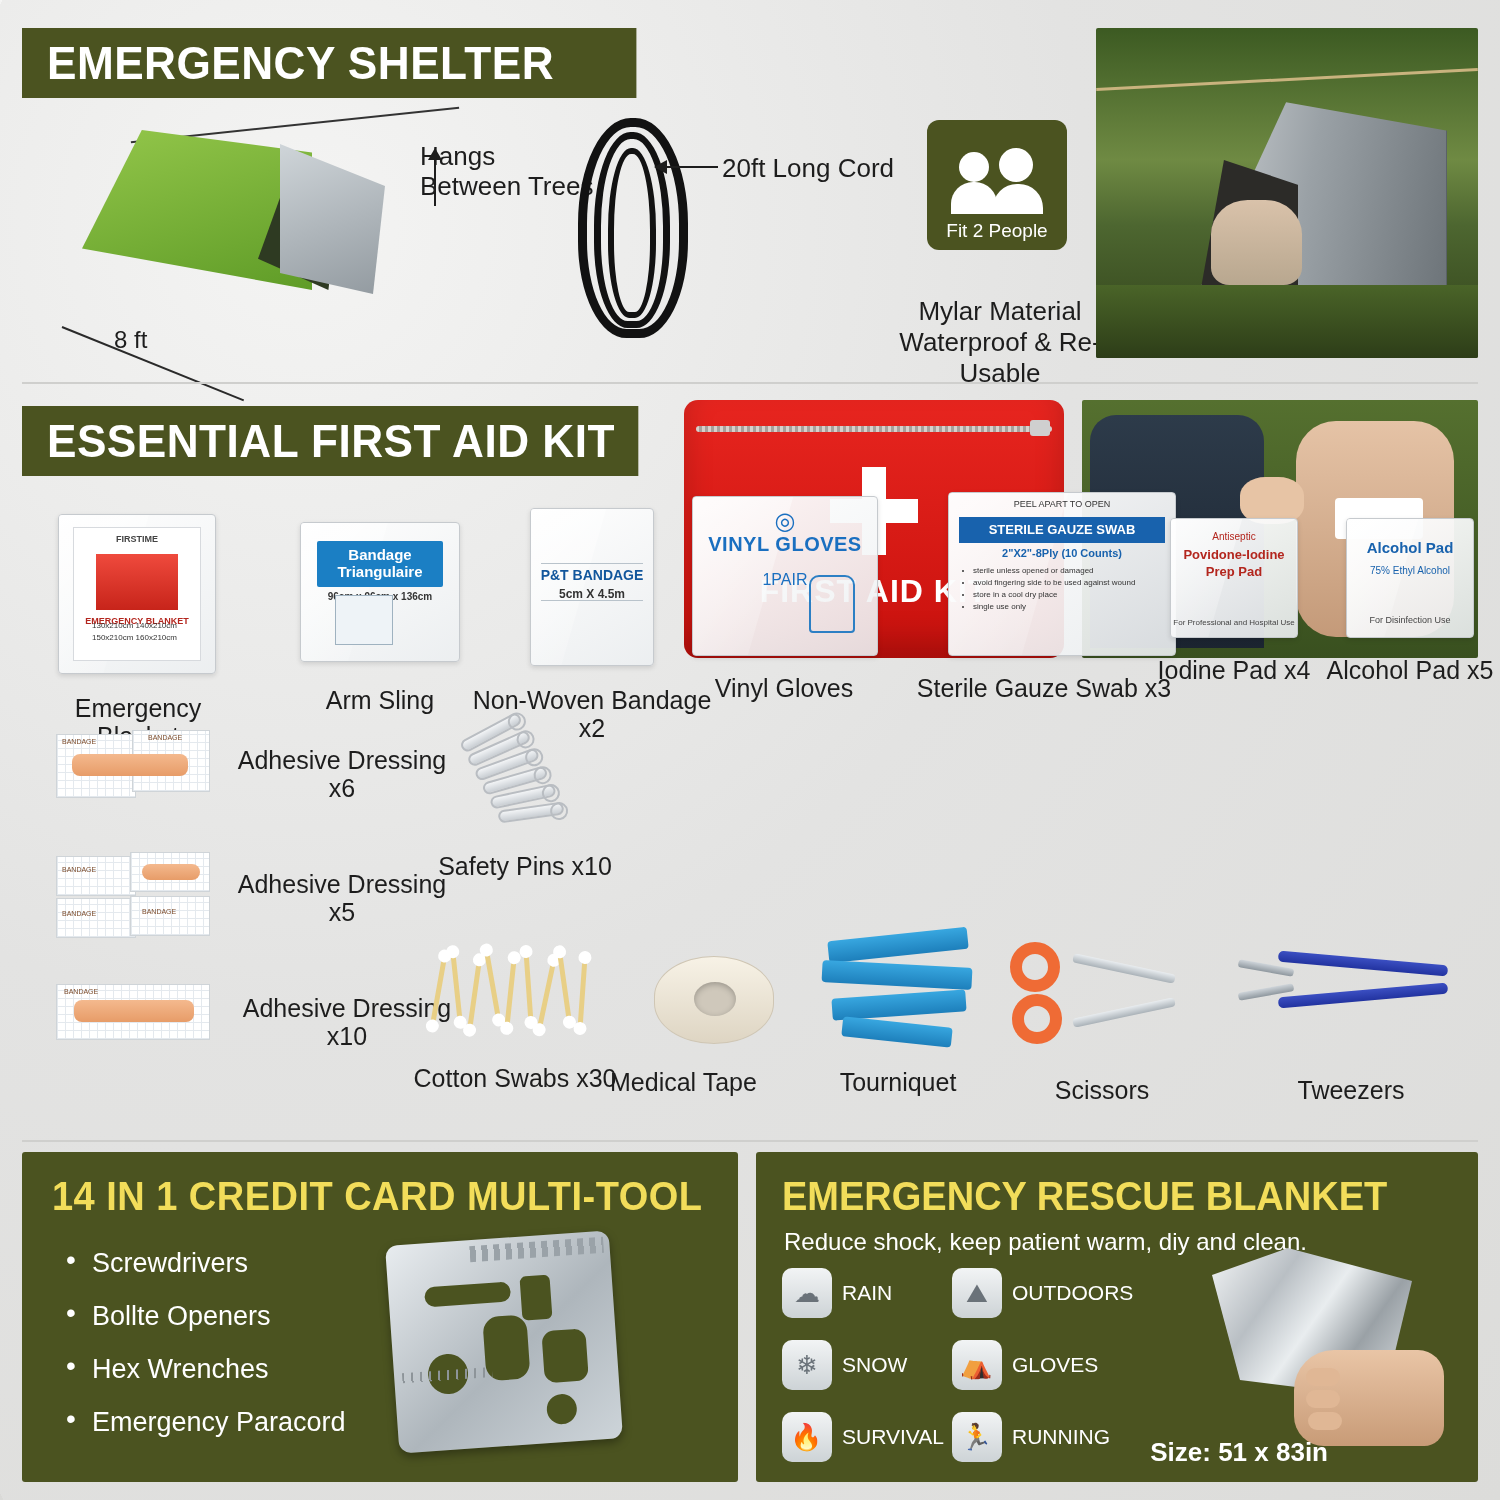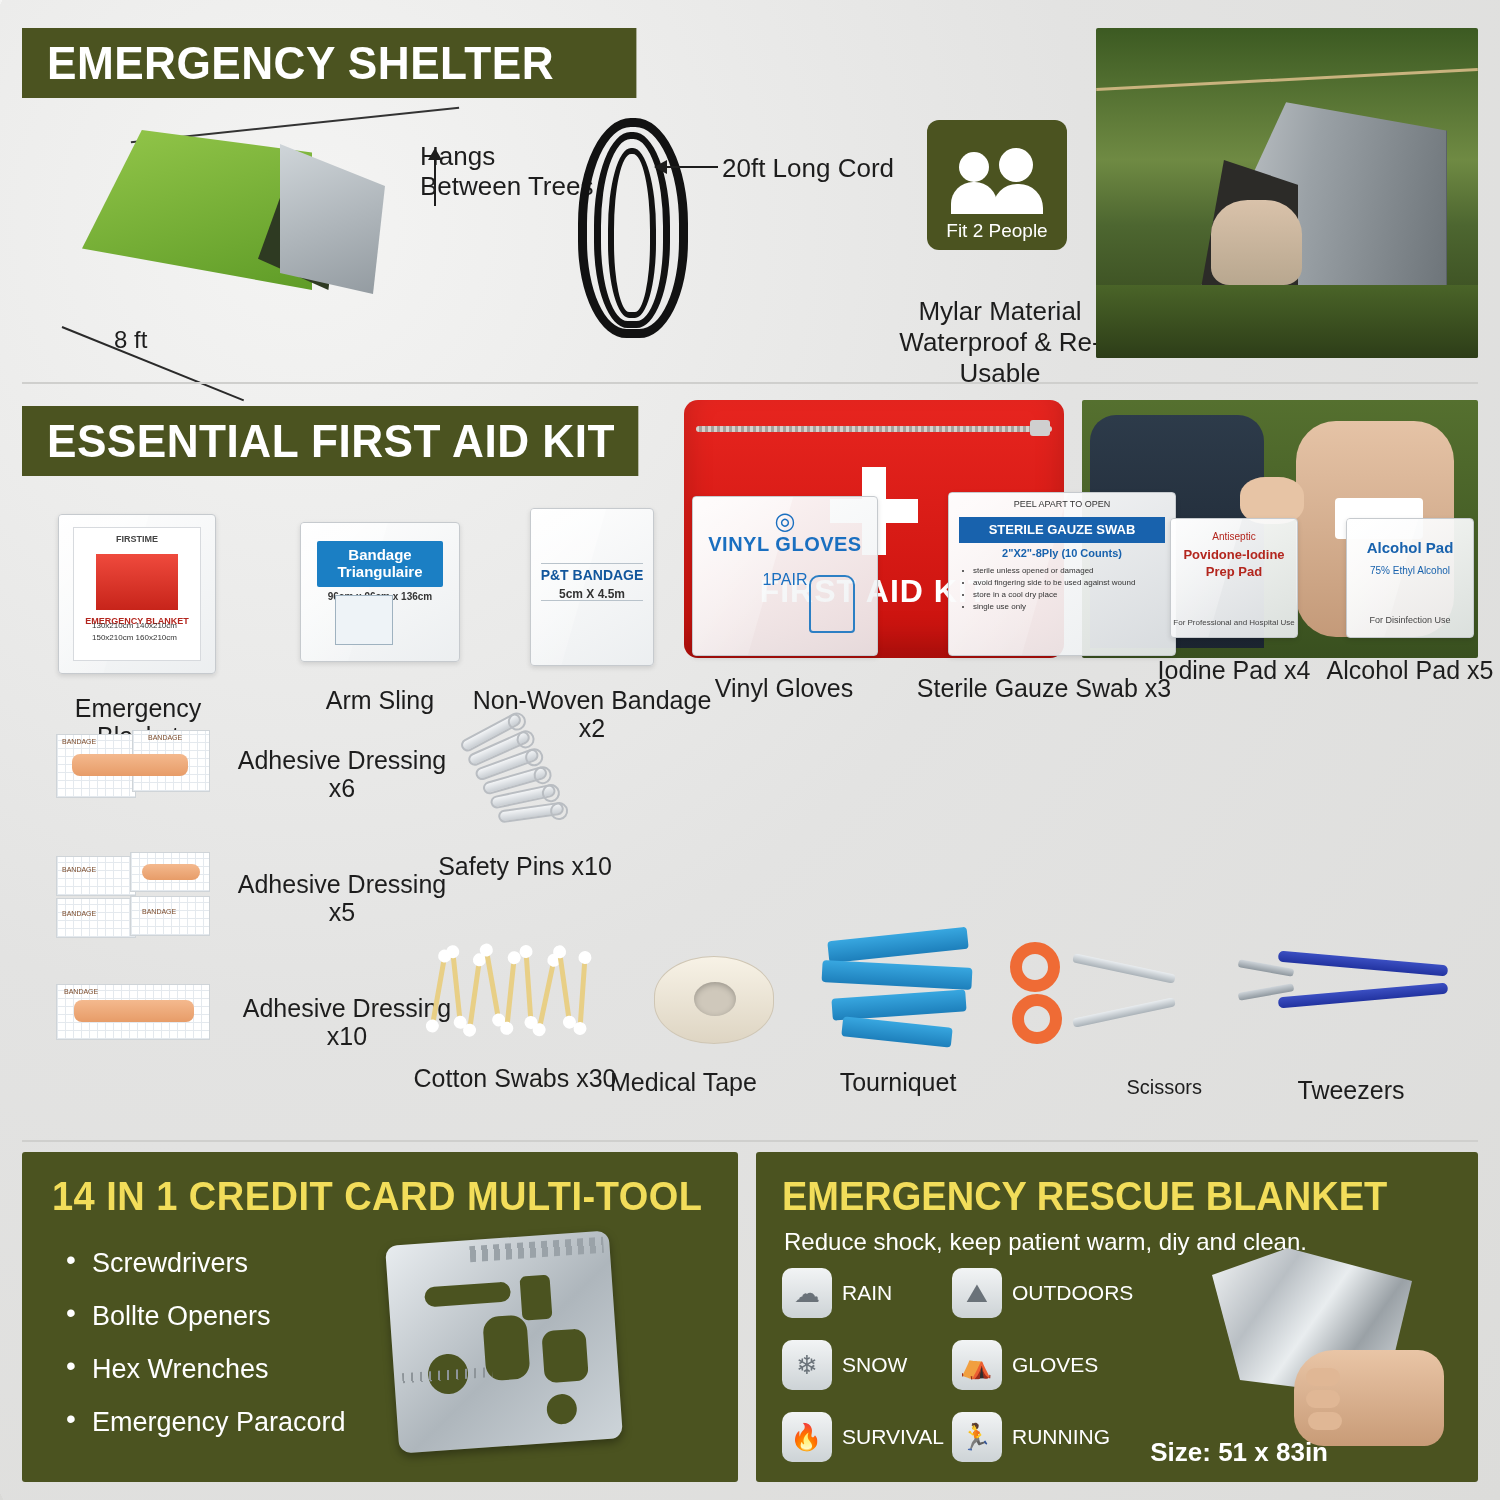--- a/index.html
+++ b/index.html
@@ -661,21 +661,21 @@
         <div class="tq-band" style="left:24px; top:88px; width:110px; height:20px; transform:rotate(6deg);"></div>
       </div>
       <div class="cap" style="position:absolute;left:756px; top:572px; width:240px; text-align:center; font-size:25px; line-height:1.12; color:#1d1d1d;">Tourniquet</div>
 
       <div class="item" id="it-scissors">
         <div class="sc-ring" style="left:0; top:6px;"></div>
         <div class="sc-ring" style="left:2px; top:58px;"></div>
         <div class="sc-blade" style="left:62px; top:28px; transform:rotate(12deg);"></div>
         <div class="sc-blade" style="left:62px; top:72px; transform:rotate(-12deg);"></div>
       </div>
-      <div class="cap" style="position:absolute;left:980px; top:580px; width:200px; text-align:right; font-size:20px; line-height:1.12; color:#1d1d1d;">Scissors</div>
+      <div class="cap" style="position:absolute;left:980px; top:580px; width:200px; text-align:center; font-size:25px; line-height:1.12; color:#1d1d1d;">Scissors</div>
 
       <div class="item" id="it-tweez">
         <div class="tw-arm" style="left:40px; top:18px; width:170px; transform:rotate(5deg);"></div>
         <div class="tw-arm" style="left:40px; top:50px; width:170px; transform:rotate(-5deg);"></div>
         <div class="tw-tip" style="left:0; top:24px; transform:rotate(10deg);"></div>
         <div class="tw-tip" style="left:0; top:48px; transform:rotate(-10deg);"></div>
       </div>
       <div class="cap" style="position:absolute;left:1214px; top:580px; width:230px; text-align:center; font-size:25px; line-height:1.12; color:#1d1d1d;">Tweezers</div>
 
     </div>

